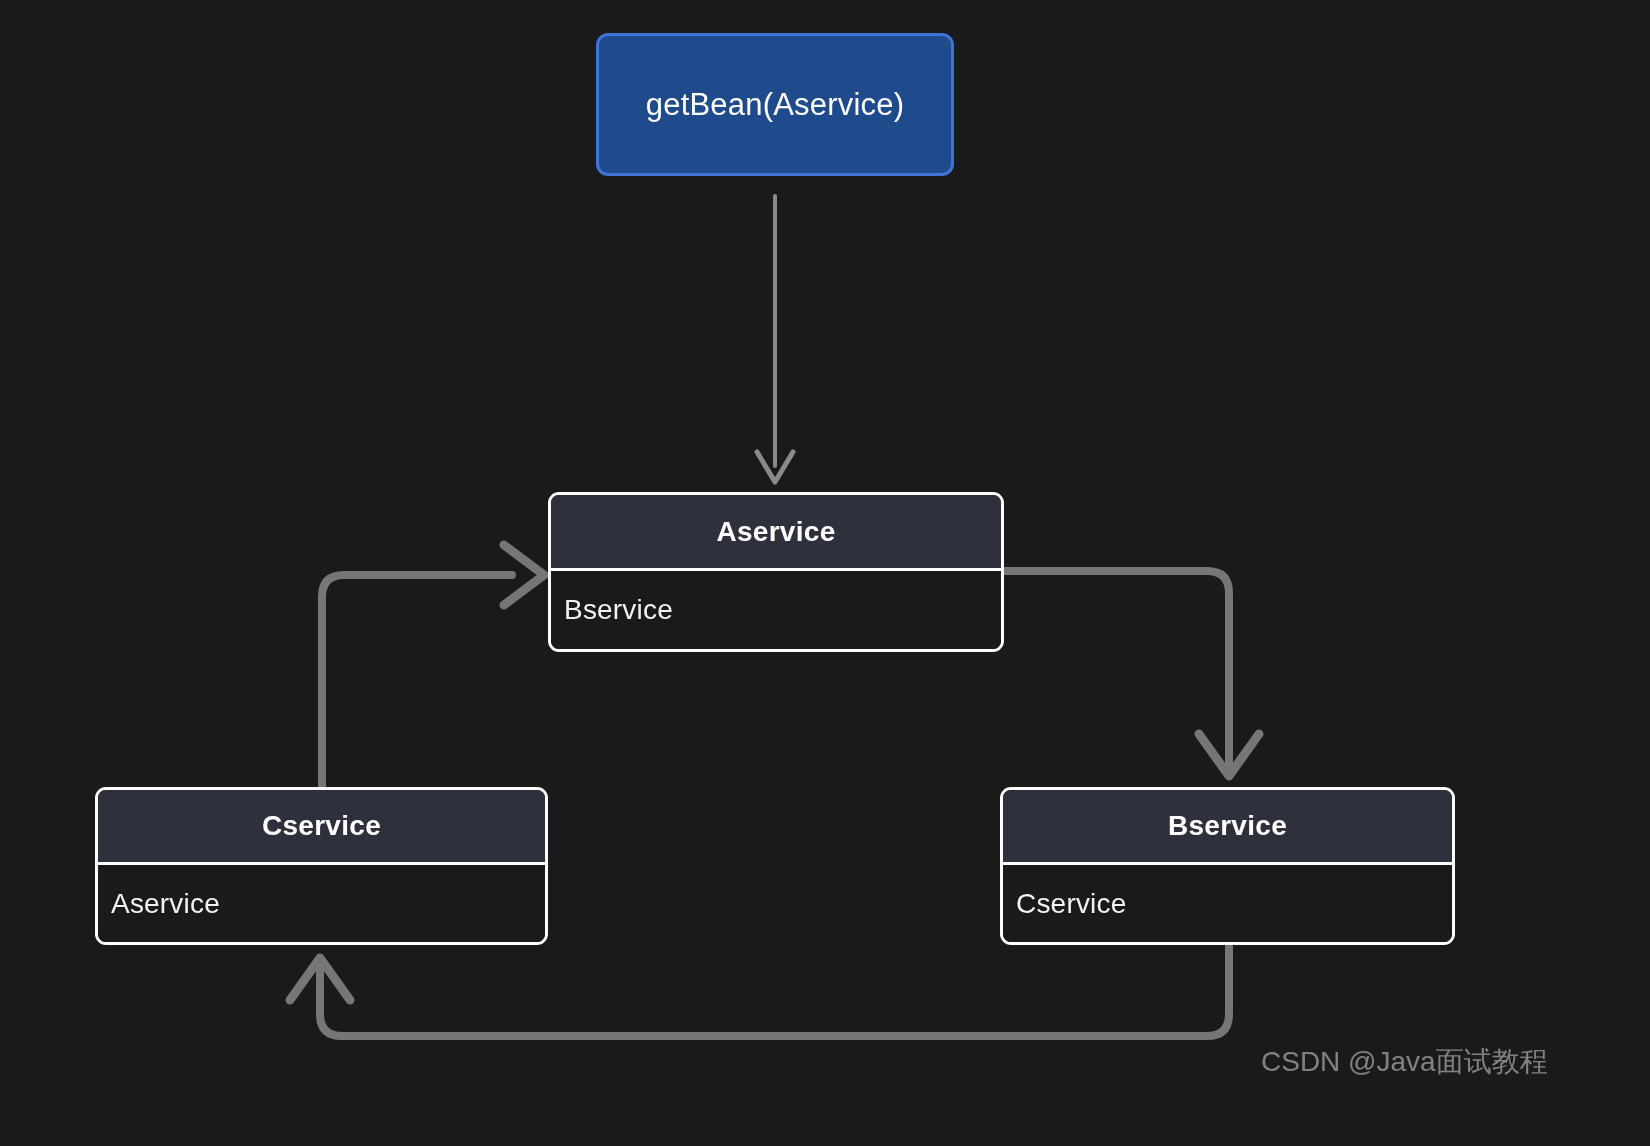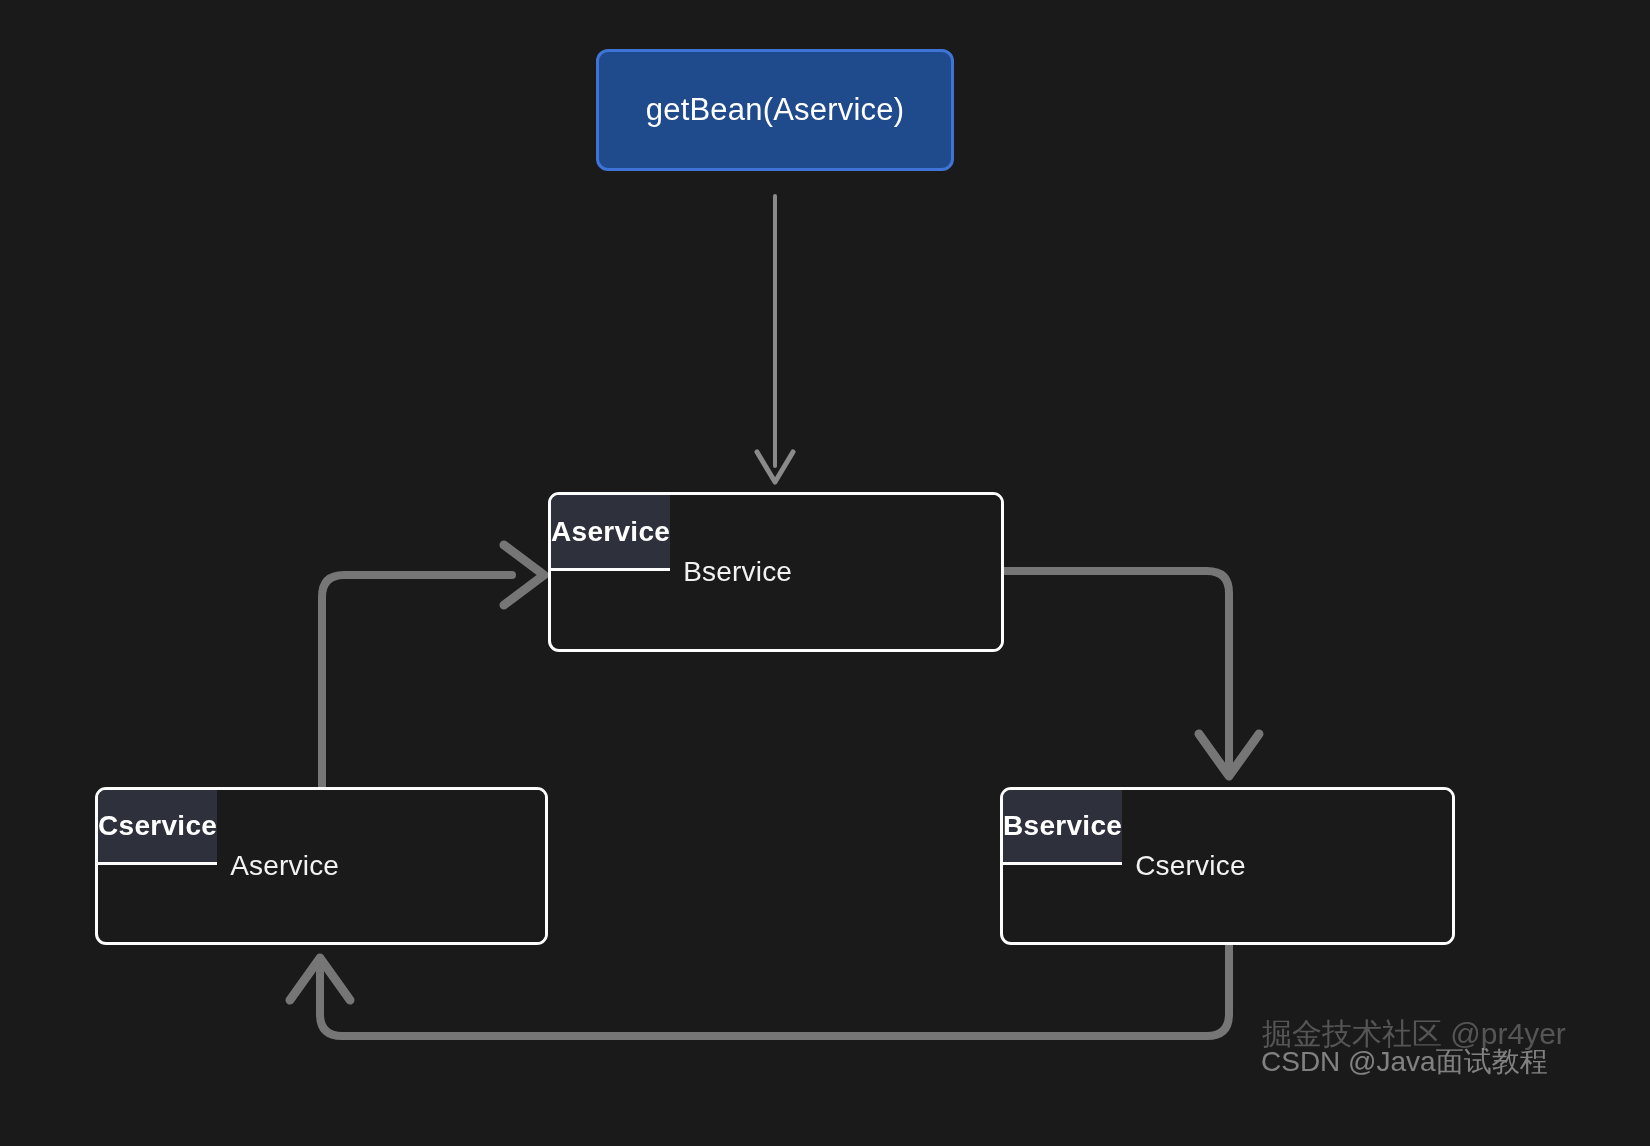--- a/index.html
+++ b/index.html
@@ -56,21 +56,21 @@
     font-weight: 400;
     white-space: nowrap;
   }
 
   
   .node-class {
     background: #1a1a1a;
     border: 3px solid #fdfdfd;
     border-radius: 11px;
     display: flex;
-    flex-direction: row;
+    flex-direction: column;
     justify-content: space-between;
   }
   .class-header {
     background: #2e313c;
     color: #ffffff;
     font-size: 28px;
     font-weight: 700;
     text-align: center;
     border-bottom: 3px solid #fdfdfd;
     display: flex;
@@ -131,35 +131,34 @@
       <path d="M 1229 945 L 1229 1014 Q 1229 1036 1207 1036 L 342 1036 Q 320 1036 320 1014 L 320 968" stroke="#767676" stroke-width="8" fill="none" stroke-linecap="round" stroke-linejoin="round"></path>
       <path d="M 290 1000 L 320 958 L 350 1000" stroke="#767676" stroke-width="9" fill="none" stroke-linecap="round" stroke-linejoin="round"></path>
     </g>
 
     <g>
       <path d="M 322 790 L 322 597 Q 322 575 344 575 L 512 575" stroke="#767676" stroke-width="8" fill="none" stroke-linecap="round" stroke-linejoin="round"></path>
       <path d="M 504 545 L 544 575 L 504 605" stroke="#767676" stroke-width="9" fill="none" stroke-linecap="round" stroke-linejoin="round"></path>
     </g>
   </svg>
 
-  <div class="node node-call" style="left:596px; top:49px; width:358px; height:122px;">
+  <div class="node node-call" style="left:596px; top:33px; width:358px; height:143px;">
     <span class="call-label">getBean(Aservice)</span>
   </div>
 
   <div class="node node-class" style="left:548px; top:492px; width:456px; height:160px;">
     <div class="class-header" style="height:76px;">Aservice</div>
     <div class="class-body">Bservice</div>
   </div>
 
   <div class="node node-class" style="left:95px; top:787px; width:453px; height:158px;">
     <div class="class-header" style="height:75px;">Cservice</div>
     <div class="class-body">Aservice</div>
   </div>
 
   <div class="node node-class" style="left:1000px; top:787px; width:455px; height:158px;">
     <div class="class-header" style="height:75px;">Bservice</div>
     <div class="class-body">Cservice</div>
   </div>
 
-  <div class="watermark wm-juejin">掘金技术社区 @pr4yer</div>
   <div class="watermark wm-csdn">CSDN @Java面试教程</div>
 
 </div>
 
 </body></html>

